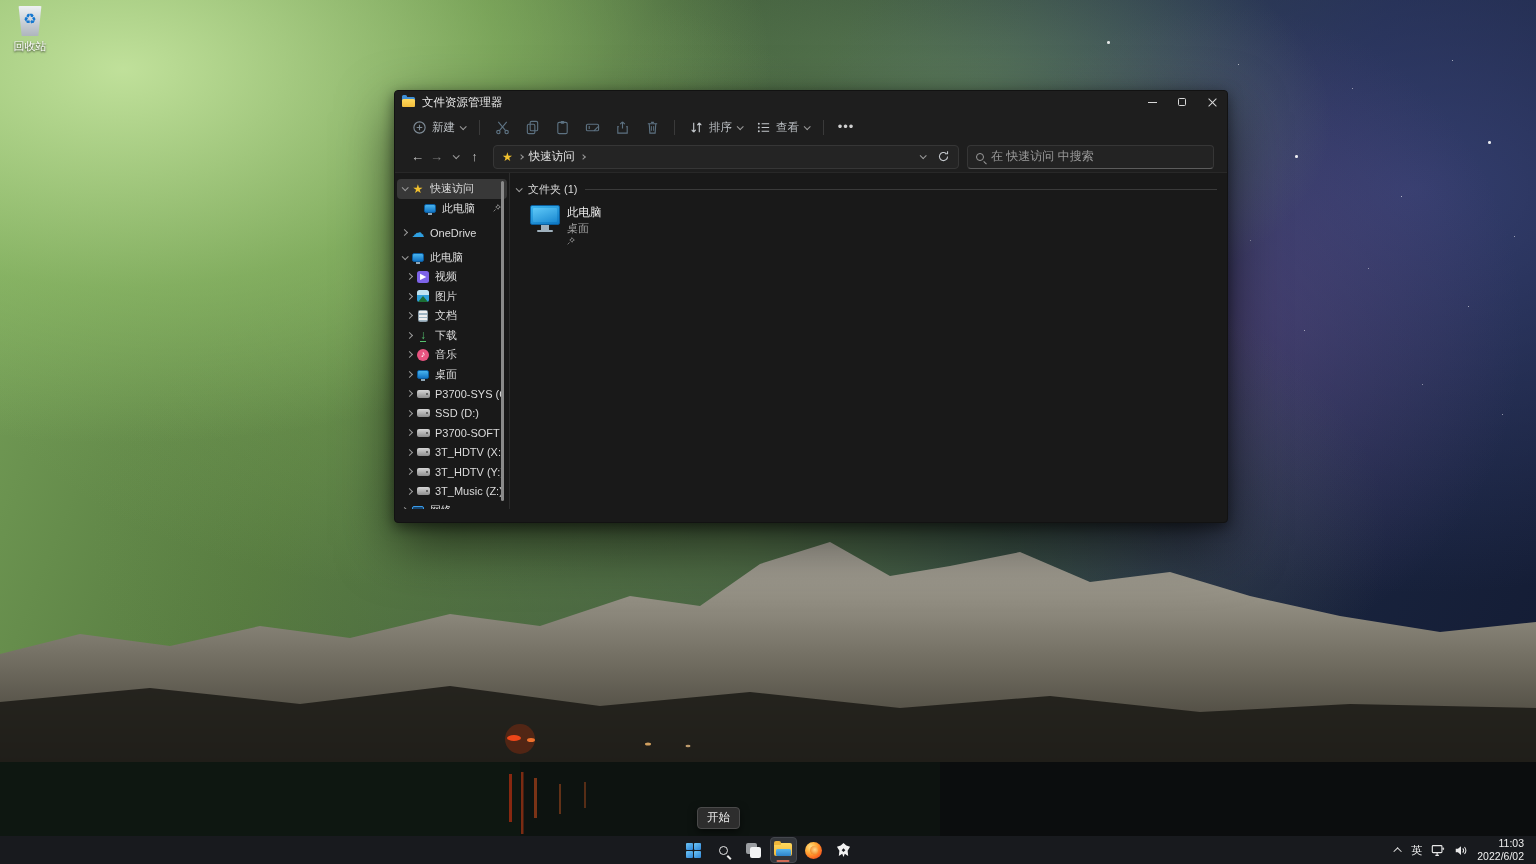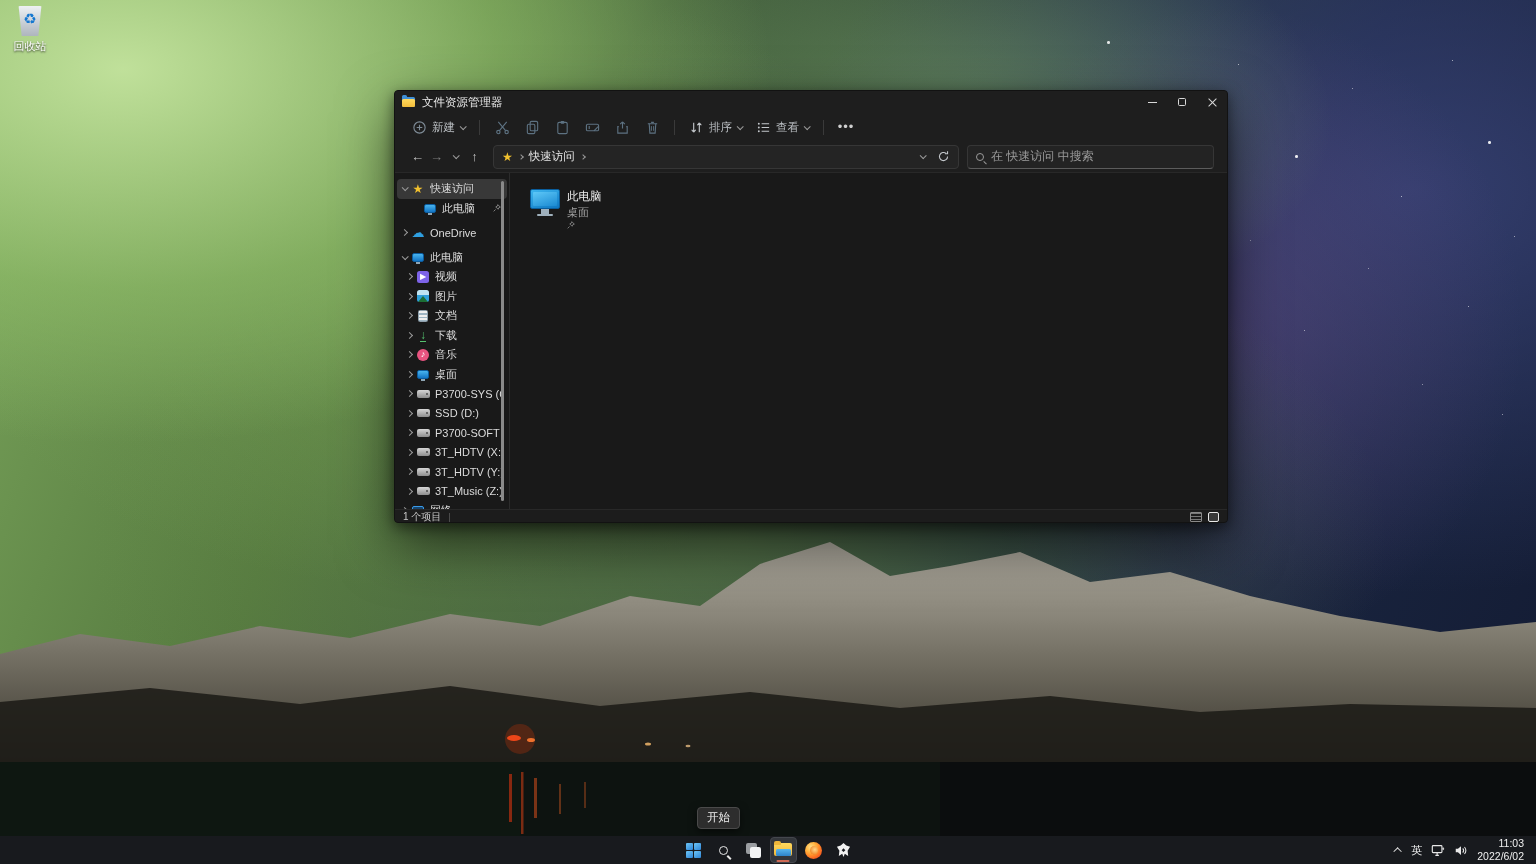--- a/index.html
+++ b/index.html
@@ -439,47 +439,44 @@
           <span class="ico">
               <span class="net-ico"></span>
             </span>
           <span class="lbl">网络</span>
         </div>
         <div class="side-scrollbar"></div>
       </div>
       <div class="body-divider"></div>
 
       <div class="content">
+        <div class="group-hdr">
+          <i class="chev down"></i>
+          <span class="group-lbl">文件夹 (1)</span>
+          <i class="group-rule"></i>
+        </div>
         <div class="tile">
           <span class="mon-l">
               <i class="scr"></i>
               <i class="std"></i>
               <i class="base"></i>
             </span>
           <span class="tile-meta">
             <span class="tile-name">此电脑</span>
             <span class="tile-loc">桌面</span>
             <span>
                 <svg width="8" height="8" viewBox="0 0 10 10">
                   <path d="M6 .8l3.2 3.2-1.8.4-1 2.2-3-3 2.2-1zM3.2 6.8L.8 9.2" stroke="#8f8f8f" stroke-width="1" fill="none"></path>
                 </svg>
               </span>
           </span>
         </div>
       </div>
     </div>
 
-    <div class="statusbar">
-      <span class="status-count">1 个项目</span>
-      <i class="status-sep"></i>
-      <div class="status-views">
-        <span class="sv-details"></span>
-        <span class="sv-large"></span>
-      </div>
-    </div>
   </div>
 
   <div class="tooltip">开始</div>
 
   <div class="taskbar">
     <div class="tb-center">
       <span class="tk-btn">
         <span class="start-logo">
             <i></i>
             <i></i>

